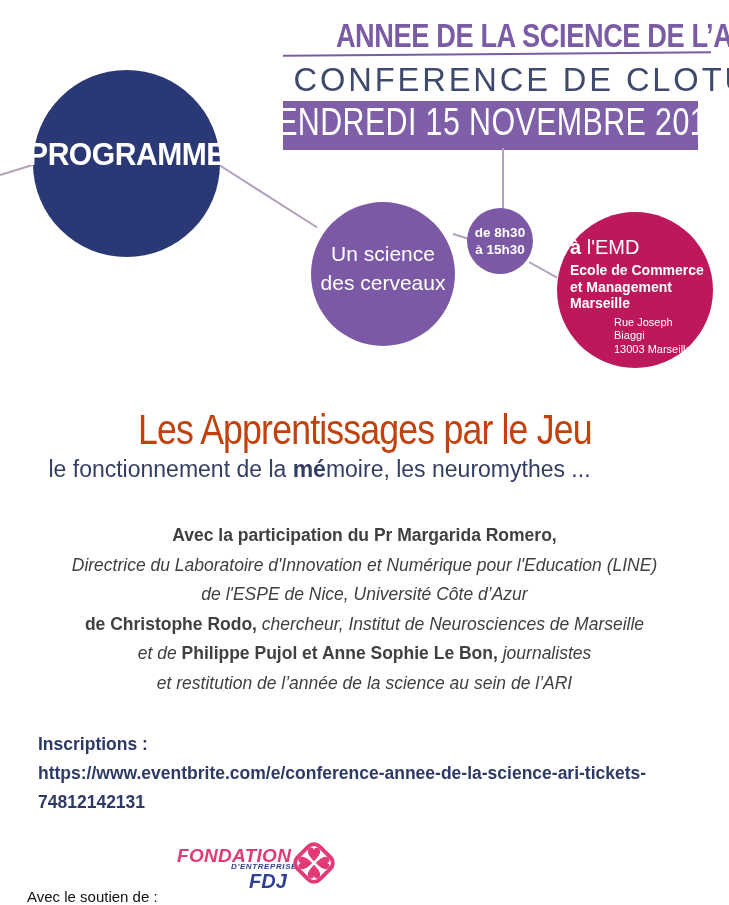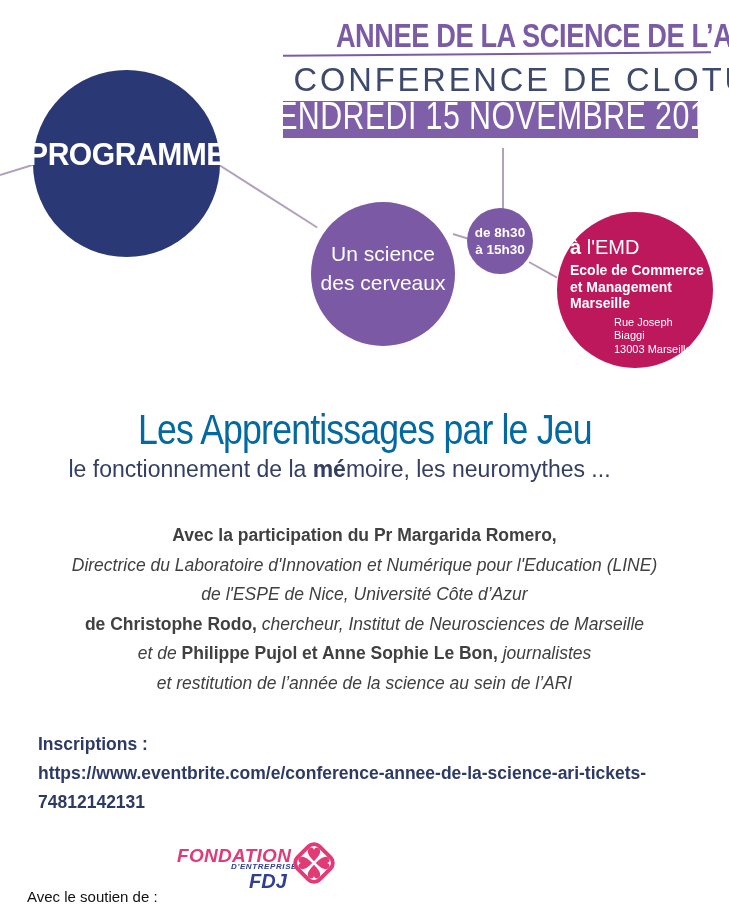--- a/index.html
+++ b/index.html
@@ -8,22 +8,22 @@
   .abs{position:absolute;}
 
   
   .title{left:283px;top:16px;width:428px;text-align:center;color:#7c5ba6;
          font-weight:bold;font-size:34px;white-space:nowrap;}
   .title>span{display:inline-block;transform:scaleX(0.80);transform-origin:center;letter-spacing:-0.5px;}
   .title-rule{left:283px;top:53px;width:428px;height:2px;background:#7c5ba6;transform:rotate(-0.5deg);}
   .conference{left:283px;top:60px;width:428px;text-align:center;color:#3e4a6d;
               font-weight:300;font-size:34px;white-space:nowrap;}
   .conference>span{display:inline-block;transform:scaleX(0.96);letter-spacing:3px;}
-  .banner{left:283px;top:101px;width:415px;height:37px;background:#7e5fa8;
-          display:flex;align-items:flex-end;justify-content:center;}
+  .banner{left:283px;top:101px;width:415px;height:49px;background:#7e5fa8;
+          display:flex;align-items:flex-start;justify-content:center;}
   .banner>span{color:#fff;font-size:38px;font-weight:400;white-space:nowrap;
                display:inline-block;transform:scaleX(0.80);letter-spacing:0.5px;}
 
   
   .cline{position:absolute;height:2px;background:#b2a0bc;transform-origin:left center;}
   .cline-v{position:absolute;width:2px;background:#b2a0bc;}
 
   
   .circle{position:absolute;border-radius:50%;color:#fff;}
   .c-programme{left:33px;top:70px;width:187px;height:187px;background:#2b3876;
@@ -37,25 +37,25 @@
           display:flex;flex-direction:column;align-items:center;justify-content:center;}
   .c-time .label{font-weight:bold;font-size:13.5px;line-height:17px;text-align:center;}
   .c-venue{left:557px;top:212px;width:156px;height:156px;background:#be185d;}
   .venue-inner{position:absolute;left:13px;top:24px;width:136px;}
   .venue-title{font-size:20px;font-weight:300;}
   .venue-title .vb{font-weight:bold;}
   .venue-bold{margin-top:3px;font-weight:bold;font-size:14px;line-height:16.5px;}
   .venue-addr{margin-top:4px;margin-left:44px;font-size:11px;line-height:13.5px;}
 
   
-  .heading{left:0;top:406px;width:729px;text-align:center;color:#0369a1;
+  .heading{left:0;top:406px;width:729px;text-align:center;color:#c2410c;
            font-weight:300;font-size:42px;white-space:nowrap;}
   .heading>span{display:inline-block;transform:scaleX(0.85);letter-spacing:-1px;}
   .subheading{left:0;top:456px;width:639px;text-align:center;color:#333e62;
-              font-weight:300;font-size:23px;white-space:pre-wrap;padding-left:20px;}
+              font-weight:300;font-size:23px;white-space:pre-wrap;}
   .subheading .b{font-weight:bold;}
   .participants{left:0;top:521px;width:729px;text-align:center;color:#404040;font-size:17.5px;}
   .p-line{line-height:29.5px;white-space:pre-wrap;}
   .p-line .b{font-weight:bold;}
   .p-line .i{font-style:italic;}
 
   
   .registration{left:38px;top:730px;color:#2e3a66;font-size:17.5px;font-weight:600;line-height:29px;}
 
   

